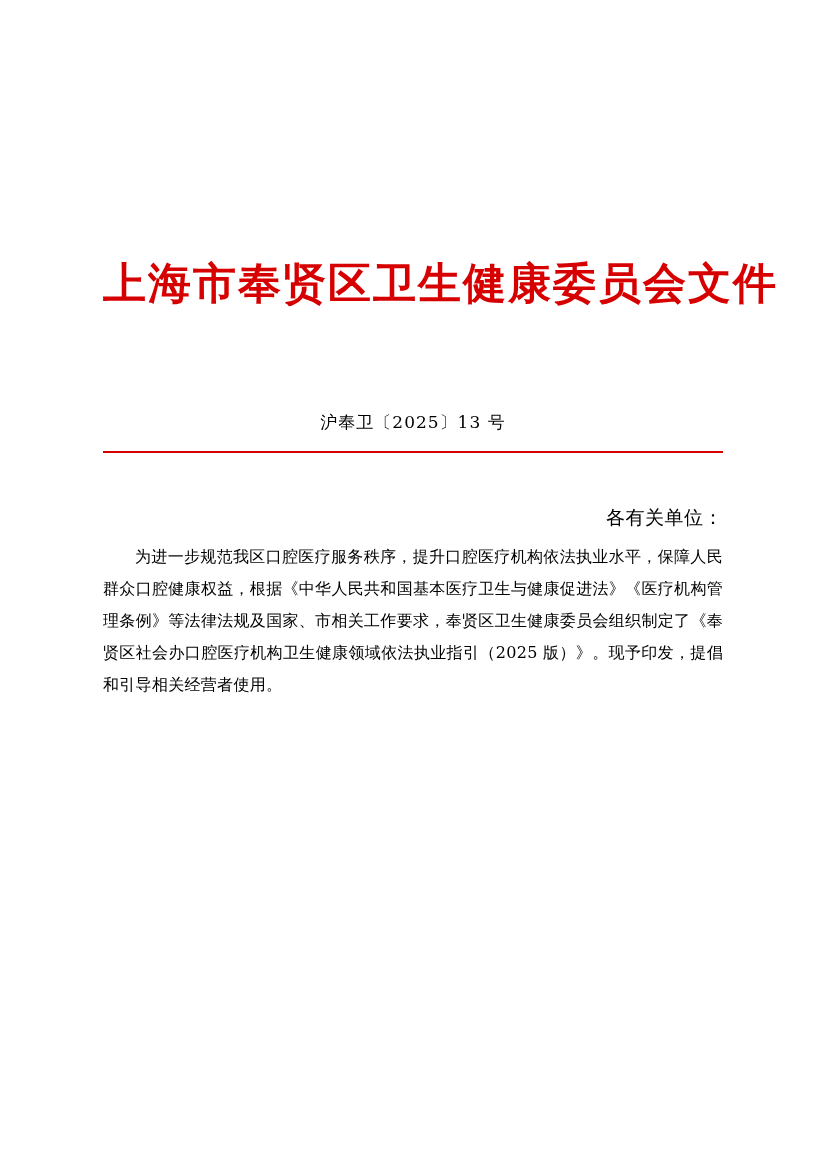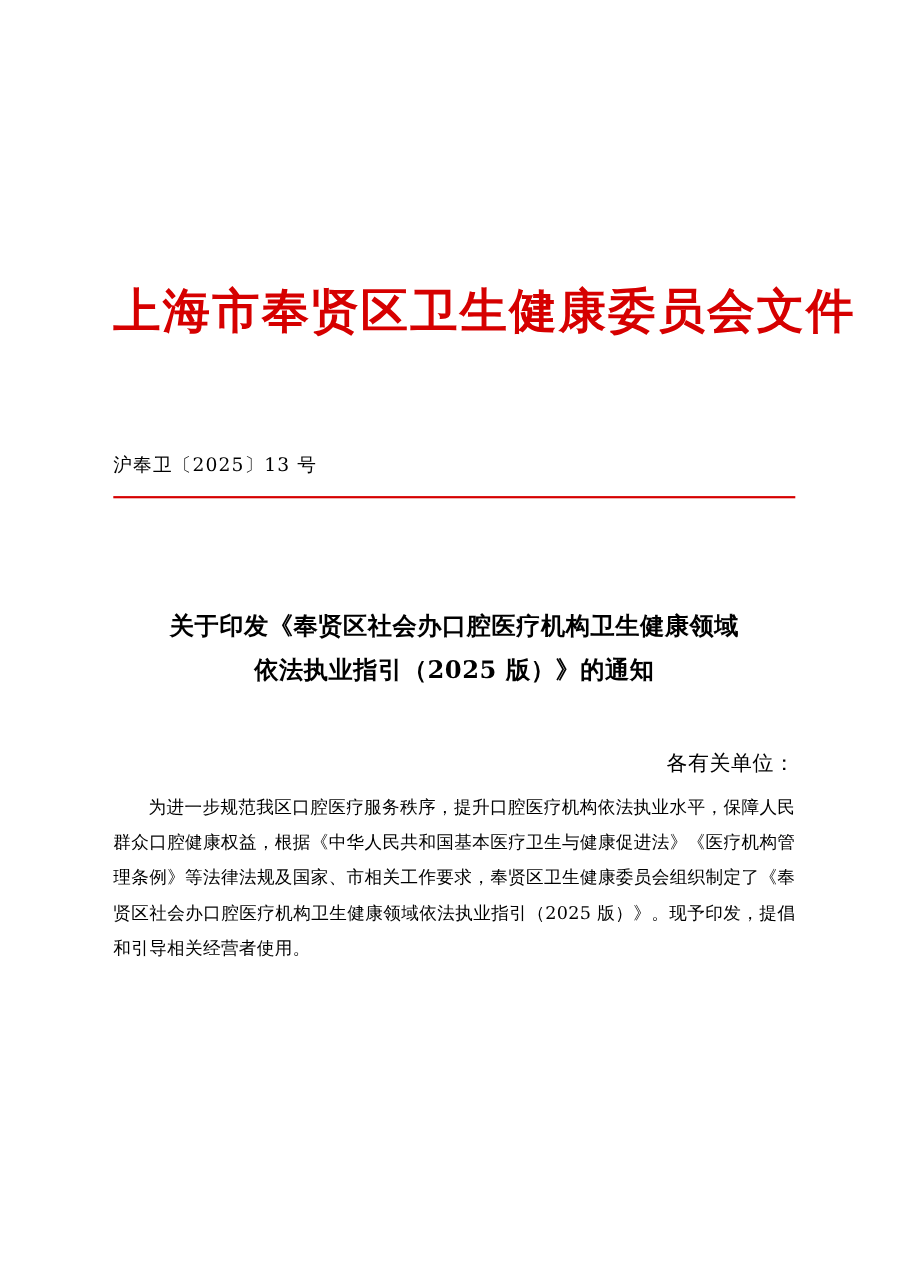--- a/index.html
+++ b/index.html
@@ -34,21 +34,21 @@
     font-weight: bold;
     font-size: 43px;
     letter-spacing: 2px;
     line-height: 1.2;
     white-space: nowrap;
   }
 
   
   .doc-number-row {
     margin-top: 101px;
-    text-align: left;
+    text-align: center;
   }
   .doc-number {
     font-size: 17px;
     font-family: "DejaVu Serif", "Liberation Serif", serif;
     letter-spacing: 1px;
     color: #000000;
   }
 
   .red-rule {
     margin-top: 17px;
@@ -98,22 +98,18 @@
   <div class="masthead">
     <div class="masthead-title">上海市奉贤区卫生健康委员会文件</div>
   </div>
 
   <div class="doc-number-row">
     <span class="doc-number">沪奉卫〔2025〕13 号</span>
   </div>
 
   <div class="red-rule"></div>
 
-  <div class="doc-title">
-    <span class="line">关于印发《奉贤区社会办口腔医疗机构卫生健康领域</span>
-    <span class="line">依法执业指引（2025 版）》的通知</span>
-  </div>
 
   <div class="salutation">各有关单位：</div>
 
   <div class="body-paragraph">为进一步规范我区口腔医疗服务秩序，提升口腔医疗机构依法执业水平，保障人民群众口腔健康权益，根据《中华人民共和国基本医疗卫生与健康促进法》《医疗机构管理条例》等法律法规及国家、市相关工作要求，奉贤区卫生健康委员会组织制定了《奉贤区社会办口腔医疗机构卫生健康领域依法执业指引（2025 版）》。现予印发，提倡和引导相关经营者使用。</div>
 
 </div>
 
 </body></html>

